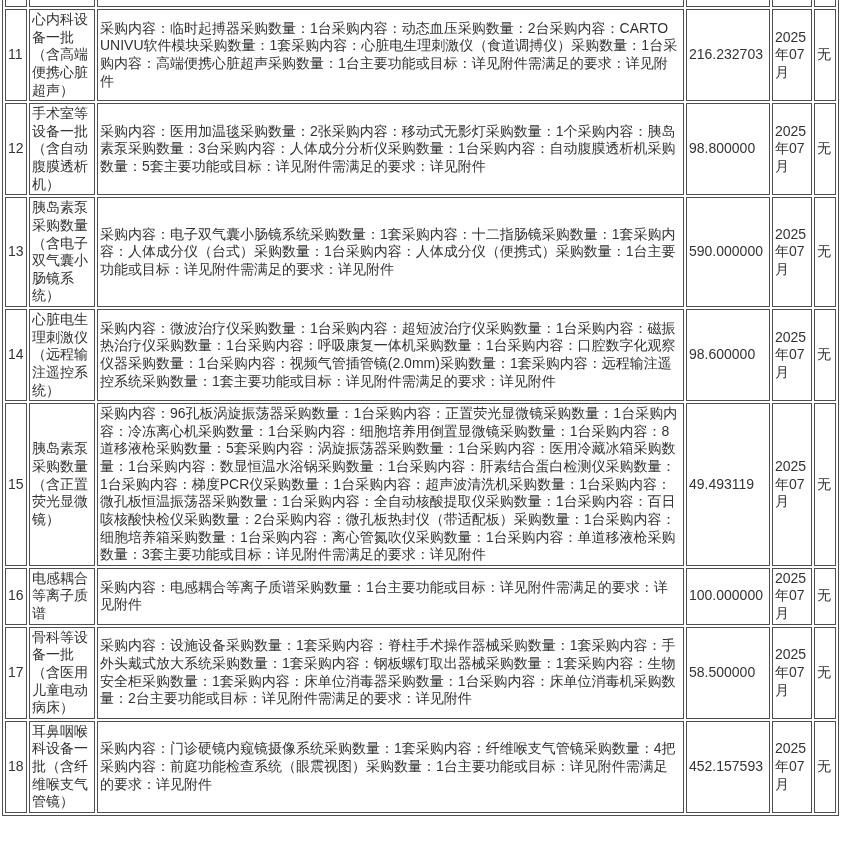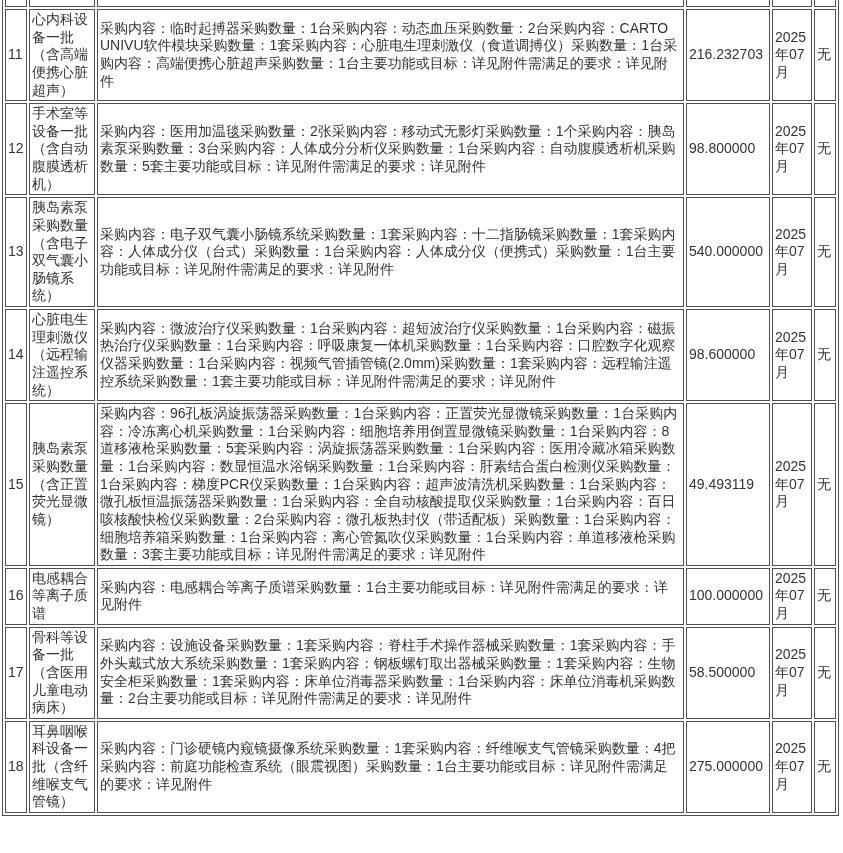--- a/index.html
+++ b/index.html
@@ -77,21 +77,21 @@
             <td>手术室等设备一批（含自动腹膜透析机）</td>
             <td>采购内容：医用加温毯采购数量：2张采购内容：移动式无影灯采购数量：1个采购内容：胰岛素泵采购数量：3台采购内容：人体成分分析仪采购数量：1台采购内容：自动腹膜透析机采购数量：5套主要功能或目标：详见附件需满足的要求：详见附件</td>
             <td>98.800000</td>
             <td>2025年07月</td>
             <td>无</td>
           </tr>
           <tr>
             <td>13</td>
             <td>胰岛素泵采购数量（含电子双气囊小肠镜系统）</td>
             <td>采购内容：电子双气囊小肠镜系统采购数量：1套采购内容：十二指肠镜采购数量：1套采购内容：人体成分仪（台式）采购数量：1台采购内容：人体成分仪（便携式）采购数量：1台主要功能或目标：详见附件需满足的要求：详见附件</td>
-            <td>540.000000</td>
+            <td>590.000000</td>
             <td>2025年07月</td>
             <td>无</td>
           </tr>
           <tr>
             <td>14</td>
             <td>心脏电生理刺激仪（远程输注遥控系统）</td>
             <td>采购内容：微波治疗仪采购数量：1台采购内容：超短波治疗仪采购数量：1台采购内容：磁振热治疗仪采购数量：1台采购内容：呼吸康复一体机采购数量：1台采购内容：口腔数字化观察仪器采购数量：1台采购内容：视频气管插管镜(2.0mm)采购数量：1套采购内容：远程输注遥控系统采购数量：1套主要功能或目标：详见附件需满足的要求：详见附件</td>
             <td>98.600000</td>
             <td>2025年07月</td>
             <td>无</td>
@@ -117,20 +117,20 @@
             <td>骨科等设备一批（含医用儿童电动病床）</td>
             <td>采购内容：设施设备采购数量：1套采购内容：脊柱手术操作器械采购数量：1套采购内容：手外头戴式放大系统采购数量：1套采购内容：钢板螺钉取出器械采购数量：1套采购内容：生物安全柜采购数量：1套采购内容：床单位消毒器采购数量：1台采购内容：床单位消毒机采购数量：2台主要功能或目标：详见附件需满足的要求：详见附件</td>
             <td>58.500000</td>
             <td>2025年07月</td>
             <td>无</td>
           </tr>
           <tr>
             <td>18</td>
             <td>耳鼻咽喉科设备一批（含纤维喉支气管镜）</td>
             <td>采购内容：门诊硬镜内窥镜摄像系统采购数量：1套采购内容：纤维喉支气管镜采购数量：4把采购内容：前庭功能检查系统（眼震视图）采购数量：1台主要功能或目标：详见附件需满足的要求：详见附件</td>
-            <td>275.000000</td>
+            <td>452.157593</td>
             <td>2025年07月</td>
             <td>无</td>
           </tr>
         </tbody>
     </table>
   </div>
 </div>
 
 </body></html>

